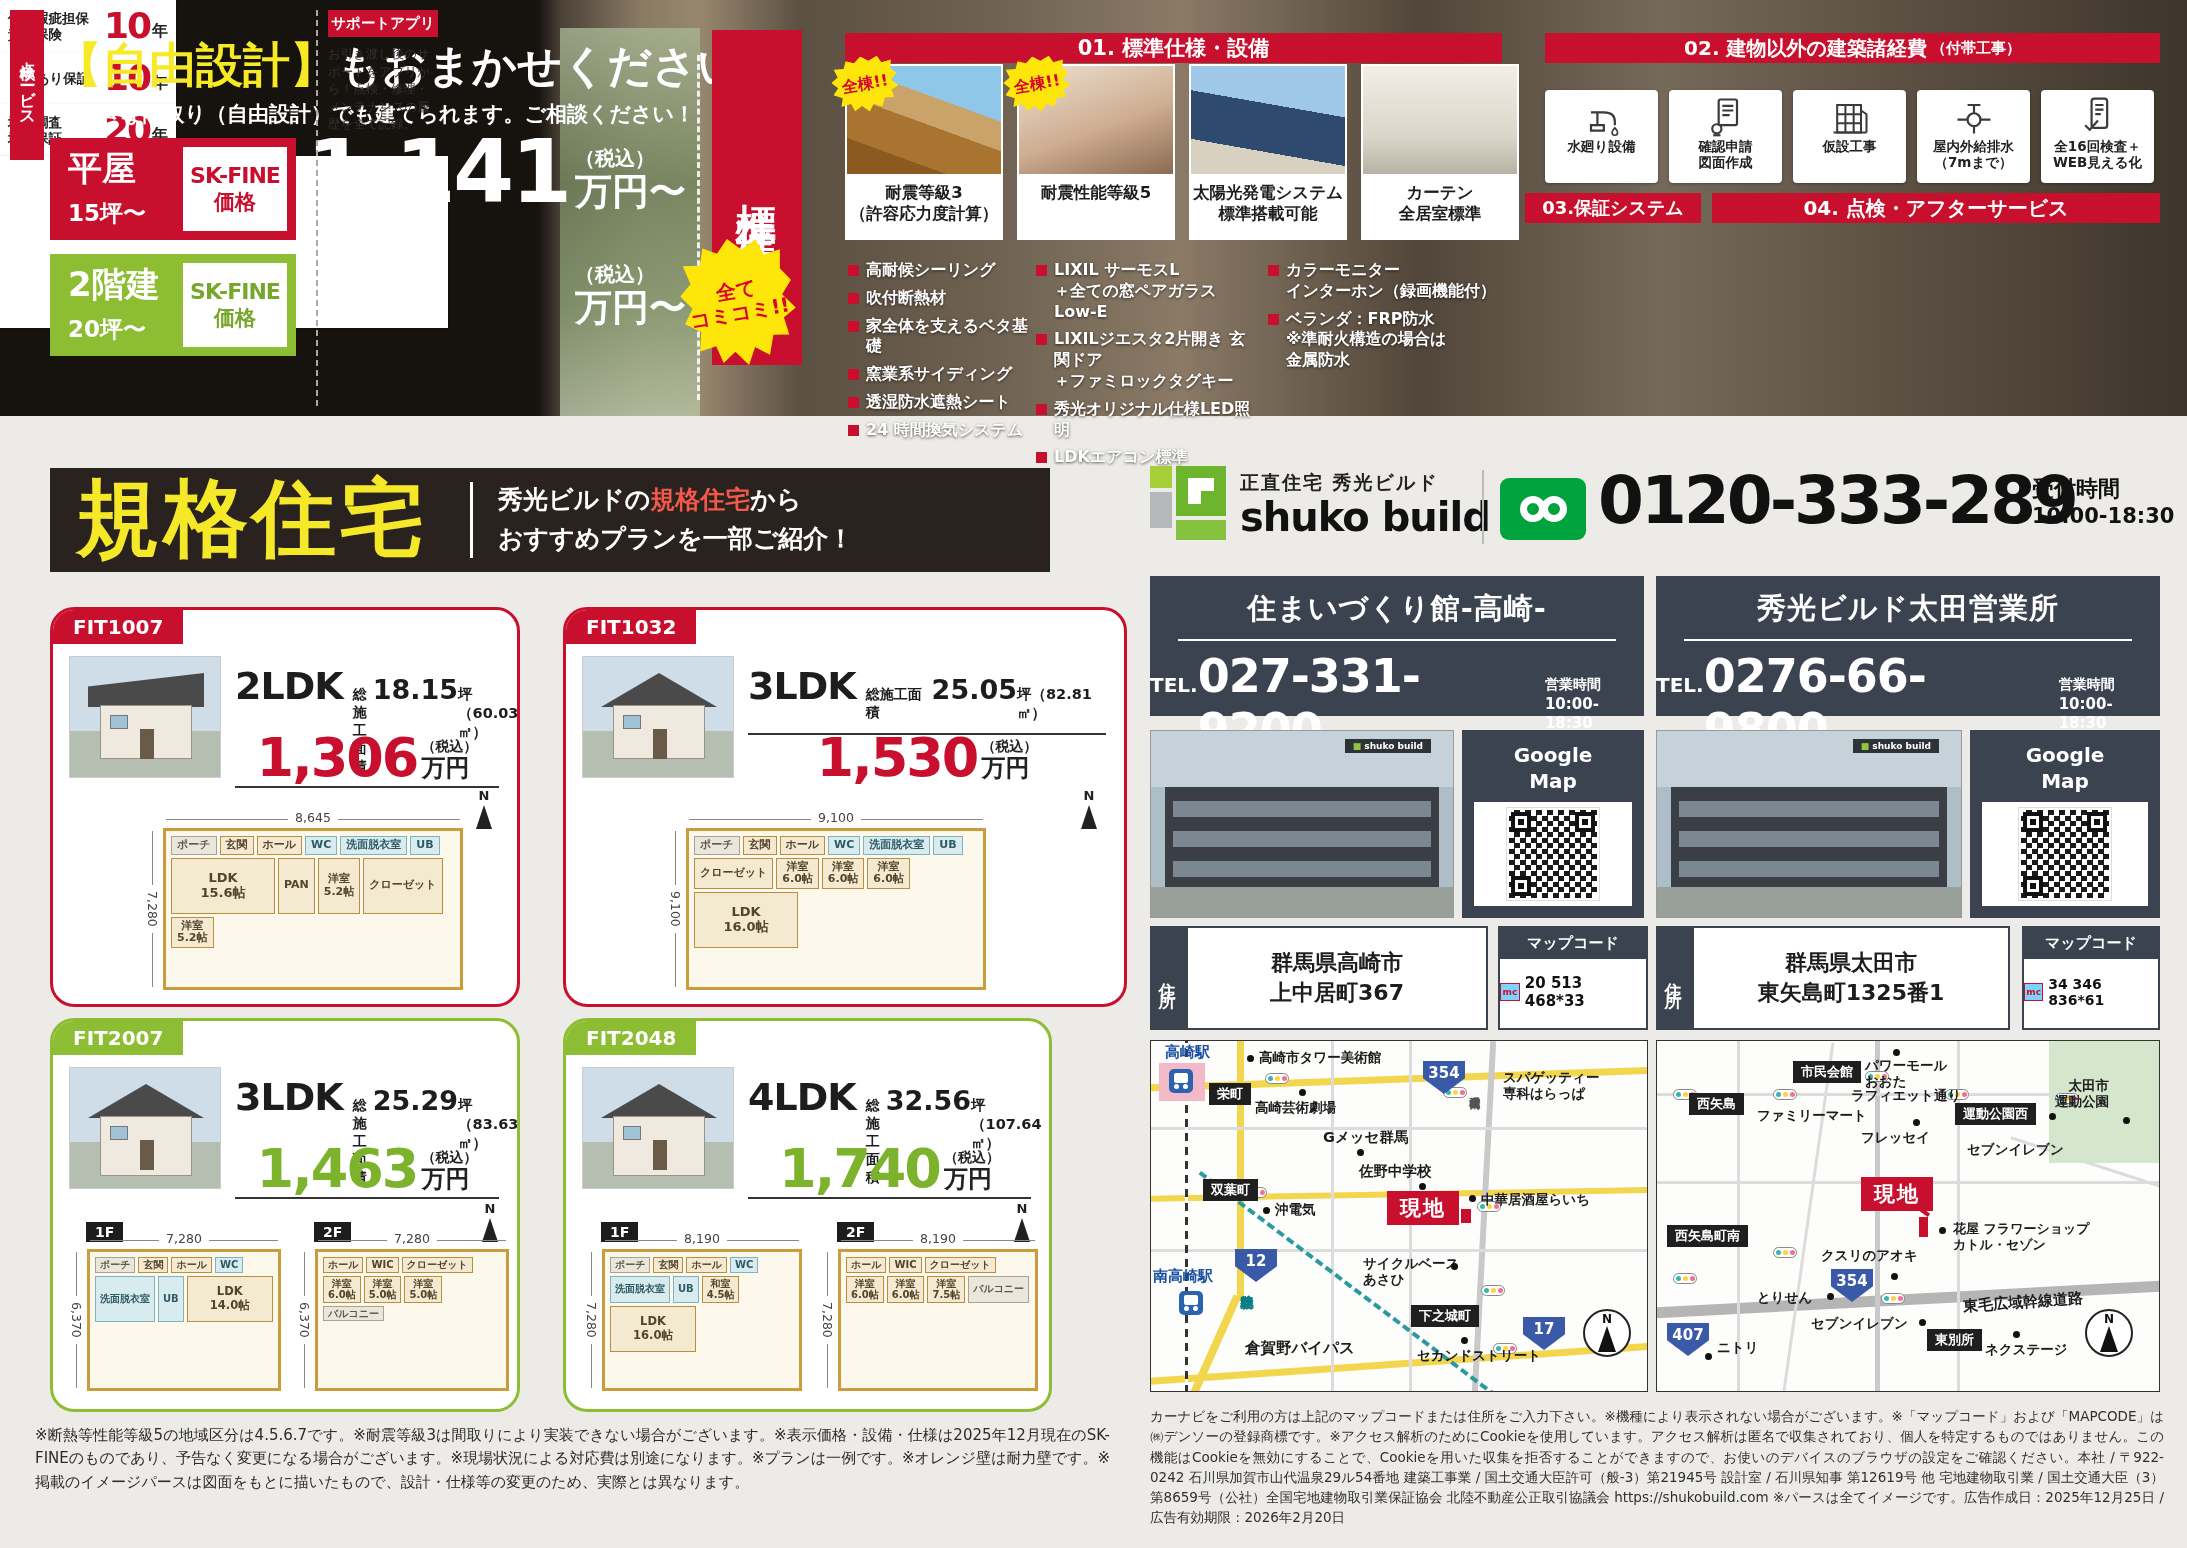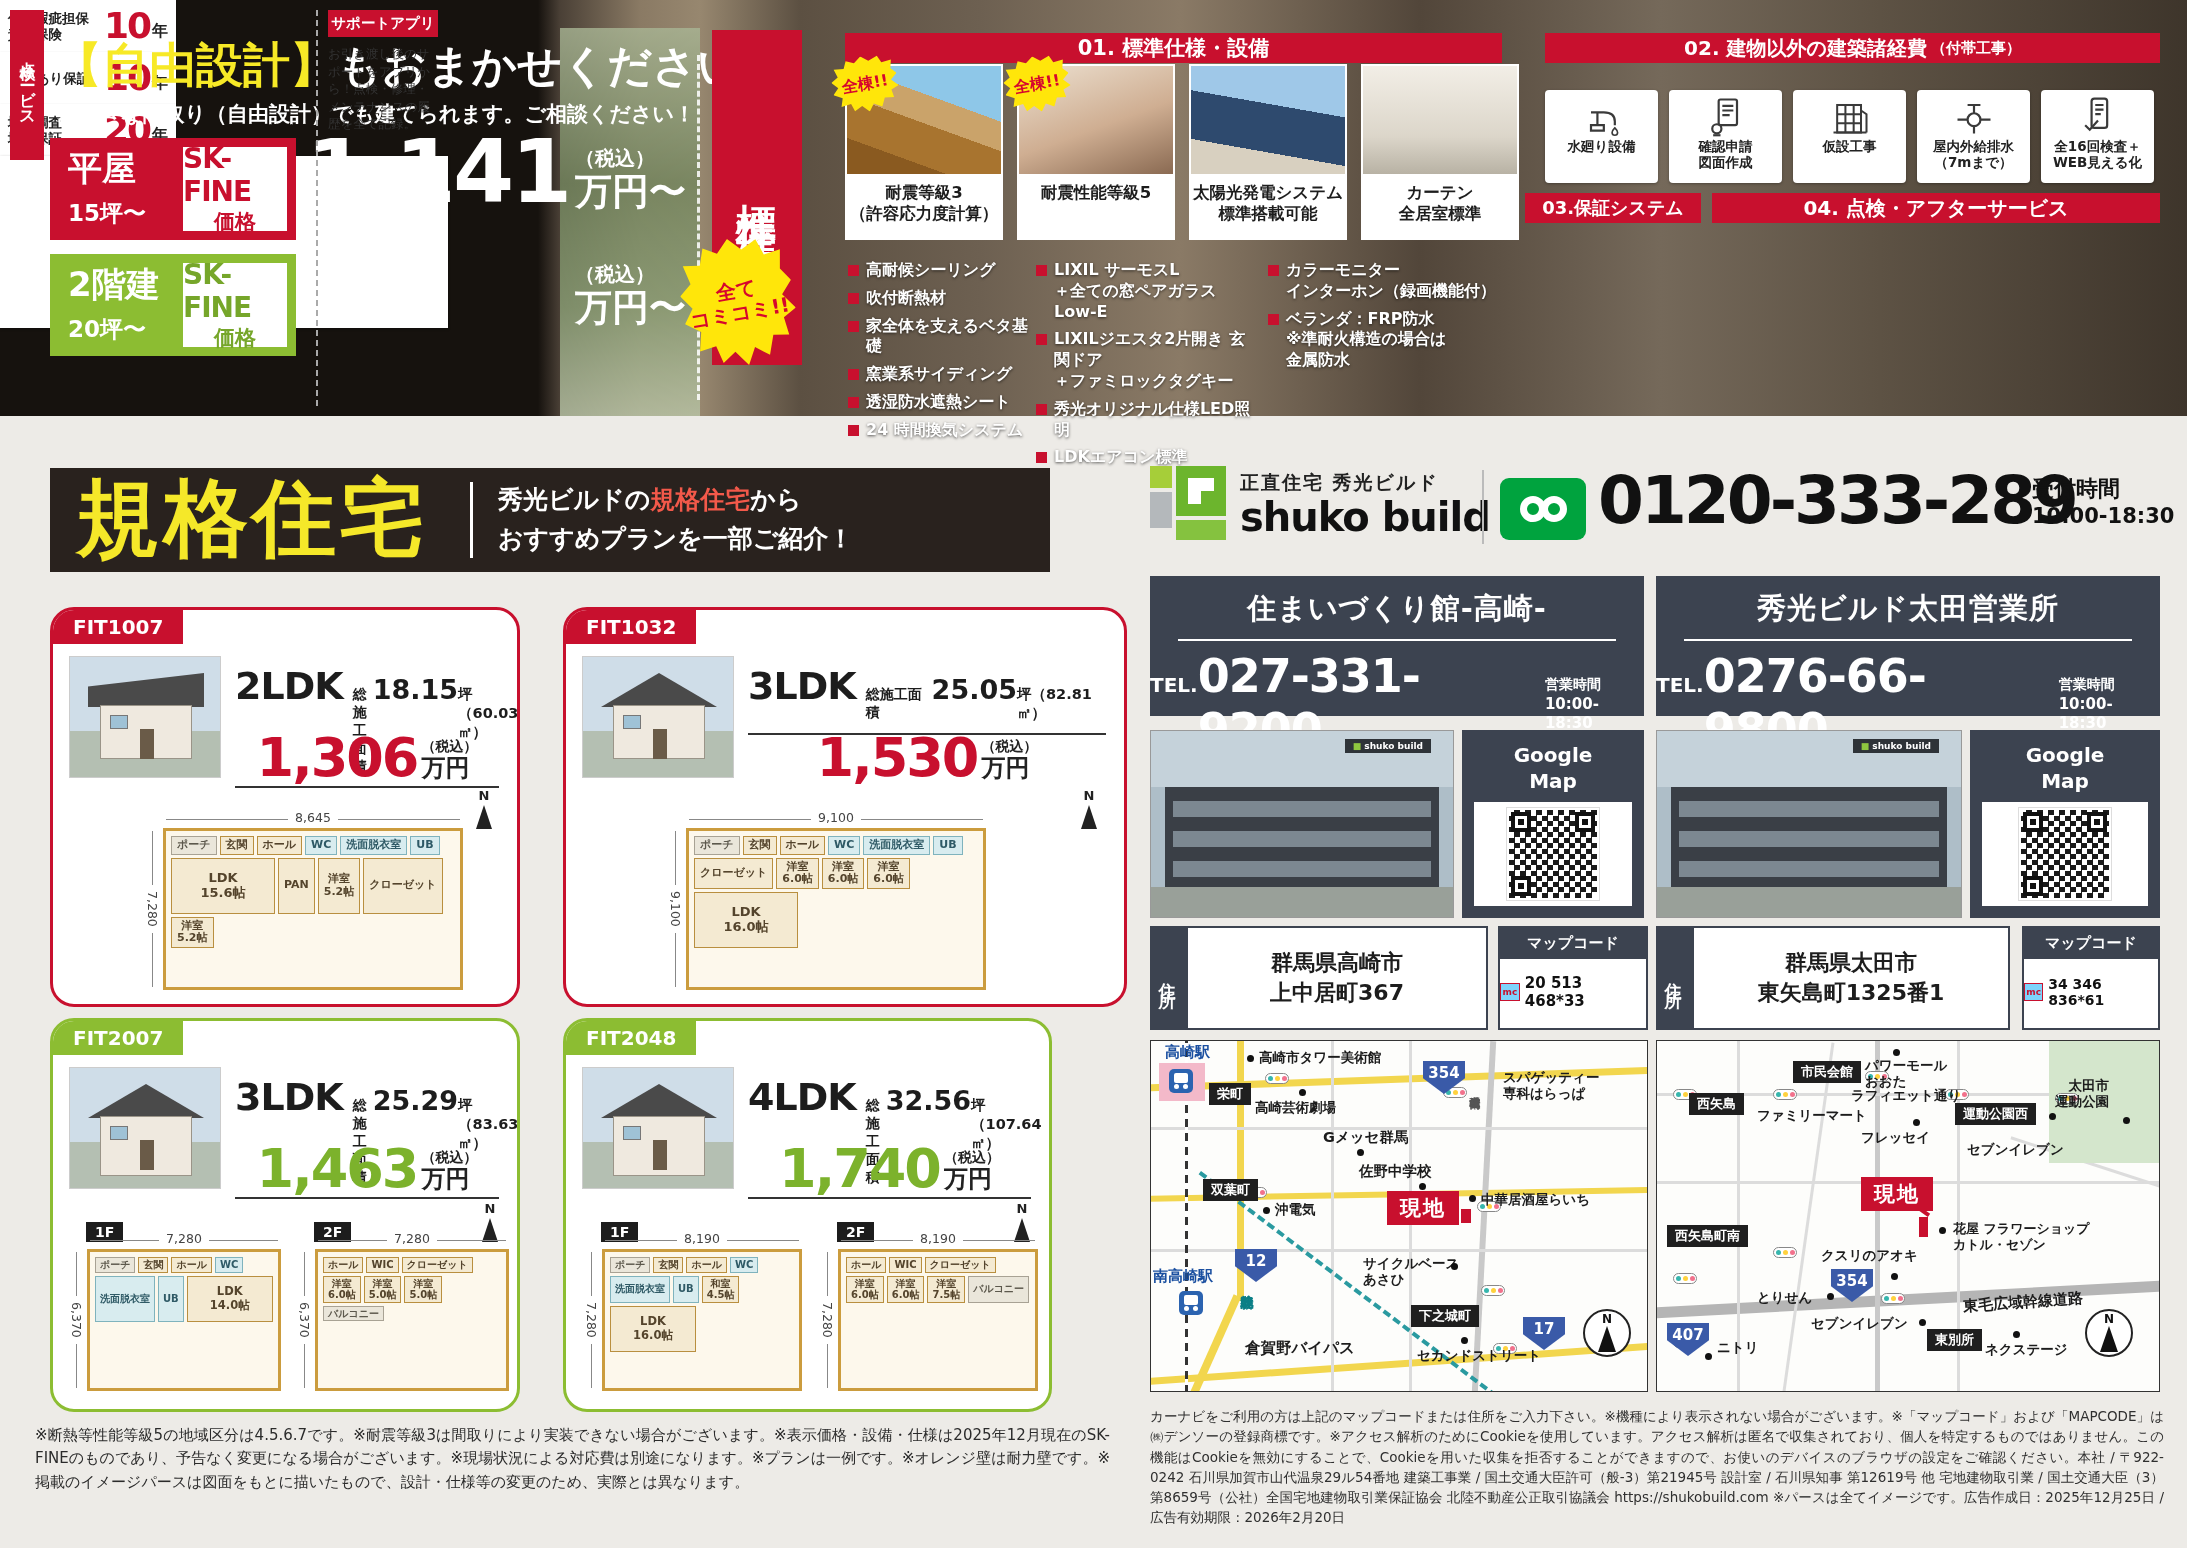--- a/index.html
+++ b/index.html
@@ -15,21 +15,21 @@
  background:linear-gradient(180deg,#a9b695,#74875f 40%,#8ba076 72%,#bac6a8),repeating-linear-gradient(90deg,rgba(242,240,233,.75) 0 9px,rgba(0,0,0,0) 9px 40px)}
 .fd-title{left:55px;top:34px;font-weight:bold;white-space:nowrap}
 .fd-hl{font-size:47px;color:#f7e926}
 .fd-rest{font-size:44px;color:#fff}
 .fd-sub{left:57px;top:100px;font-size:21px;color:#fff;font-weight:bold}
 .pr-box{width:246px;height:102px;color:#fff}
 .pr-red{background:#c8102e}.pr-green{background:#8cbd32}
 .pr-name{position:absolute;left:18px;top:8px;font-size:34px;font-weight:bold}
 .pr-size{position:absolute;left:18px;top:60px;font-size:23px;font-weight:bold}
 .pr-inner{position:absolute;right:9px;top:9px;width:104px;height:84px;background:#fff;display:flex;flex-direction:column;align-items:center;justify-content:center;font-weight:bold}
-.pr-inner .b1{font-size:28px;letter-spacing:-1px}
+.pr-inner .b1{font-size:22px;letter-spacing:-1px}
 .pr-inner .b2{font-size:21px}
 .pr-red .pr-inner{color:#c8102e}.pr-green .pr-inner{color:#76a62a}
 .pr-num{font-size:88px;font-weight:bold;color:#fff;letter-spacing:-3px;line-height:1}
 .pr-stack{color:#fff;font-weight:bold}
 .pr-stack .tax{font-size:20px;display:block}
 .pr-stack .unit{font-size:37px;display:block;line-height:1.1}
 .dash-div{left:697px;top:55px;height:345px;border-left:3px dashed rgba(255,255,255,.85)}
 .std-banner{left:712px;top:30px;width:90px;height:335px;background:#c8102e;display:flex;align-items:center;justify-content:center}
 .std-banner span{writing-mode:vertical-rl;color:#fff;font-size:40px;font-weight:bold;letter-spacing:9px}
 .burst{left:682px;top:238px;width:112px;height:128px;background:#ffe60a;transform:rotate(-10deg);display:flex;align-items:center;justify-content:center;text-align:center;z-index:5;

